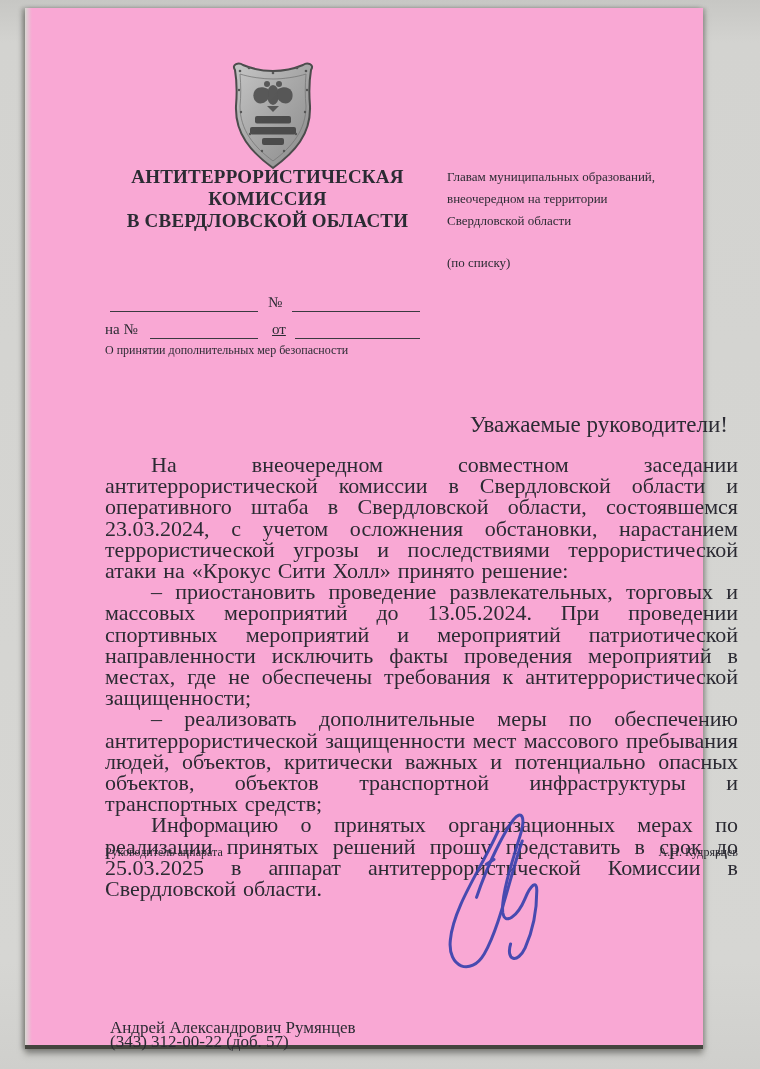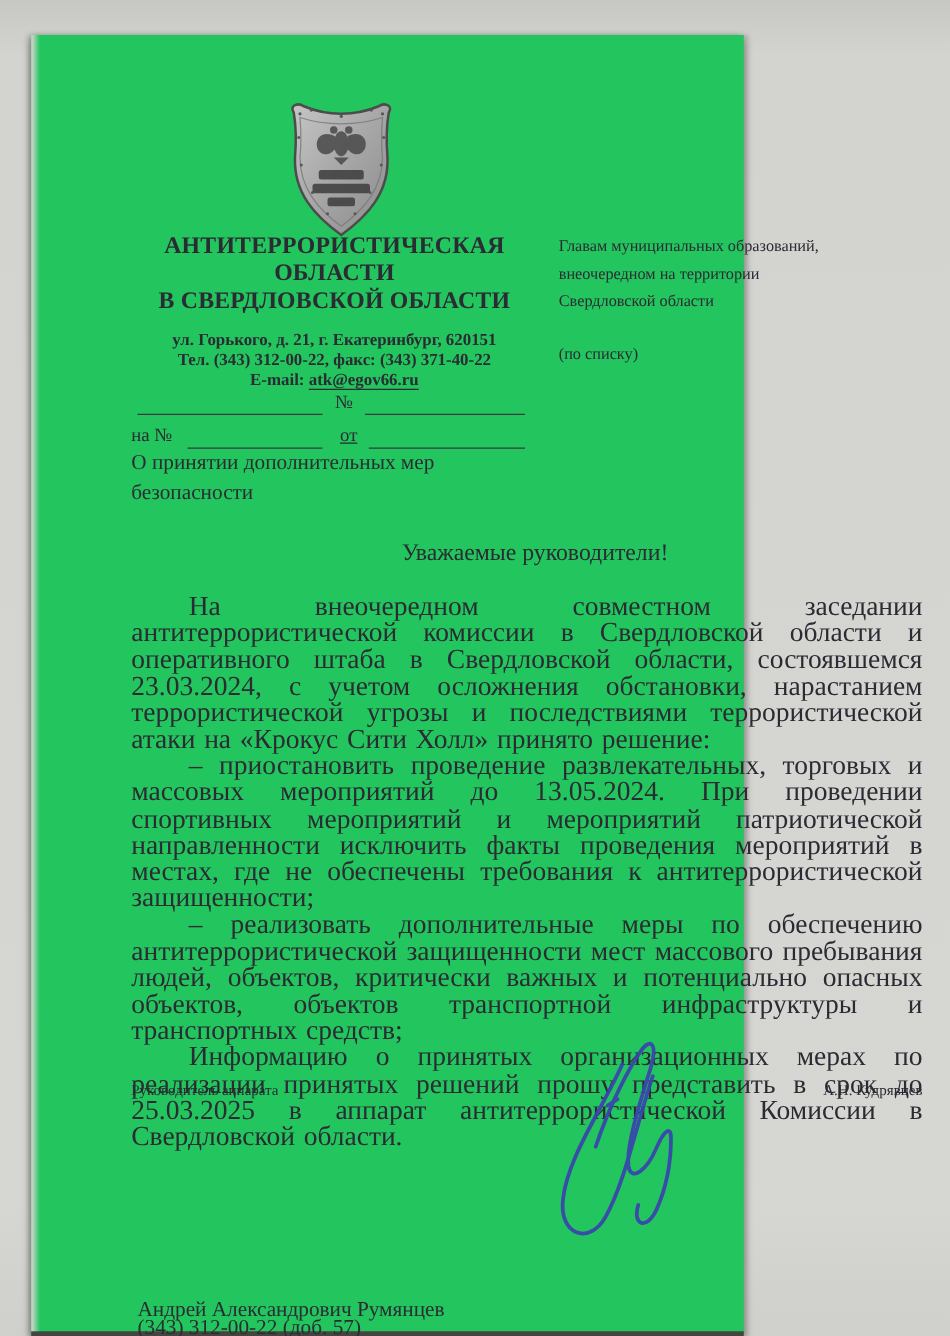--- a/index.html
+++ b/index.html
@@ -3,25 +3,24 @@
 <meta charset="utf-8">
 <style>
   html,body{margin:0;padding:0;}
   body{
     width:760px;height:1069px;position:relative;overflow:hidden;
     background:linear-gradient(180deg,#c7c7c4 0%,#d3d3d0 4%,#d6d6d3 90%,#cfcfcc 100%);
     font-family:"Liberation Serif","DejaVu Serif",serif;
     color:#2b2b33;
   }
   .page{
-    position:absolute;left:25px;top:8px;width:570px;height:1037px;
-    background:#22c55e;
+    position:absolute;left:25px;top:8px;width:678px;height:1037px;
+    background:#f9a8d4;
     border-bottom:4px solid #45453f;
     box-shadow:-3px 0 4px rgba(90,90,85,.45), 3px 0 3px rgba(120,120,115,.35), 0 5px 6px rgba(70,70,65,.5);
-    margin-top:20px;
   }
   .page::before{
     content:"";position:absolute;left:0;top:0;bottom:0;width:7px;
     background:linear-gradient(90deg,#d8d8d2,rgba(255,255,255,0));
   }
   .abs{position:absolute;}
   
   .emblem{left:198px;top:52px;width:100px;height:112px;}
   .org-block{left:55px;top:158px;width:375px;text-align:center;}
   .org-name{font-weight:bold;font-size:19px;line-height:22px;letter-spacing:.2px;}
@@ -36,23 +35,23 @@
   .ref2{left:80px;top:313px;width:560px;text-align:center;}
   .uline{display:inline-block;border-bottom:1.4px solid #3a3a40;height:15px;vertical-align:baseline;}
   .ref1 .u1{position:absolute;left:5px;width:148px;top:0;}
   .ref1 .nolabel{position:absolute;left:163px;top:-2px;}
   .ref1 .u2{position:absolute;left:187px;width:128px;top:0;}
   .ref2 .lbl1{position:absolute;left:0;top:0;}
   .ref2 .u1{position:absolute;left:45px;width:108px;top:2px;}
   .ref2 .lbl2{position:absolute;left:167px;top:0;text-decoration:underline;}
   .ref2 .u2{position:absolute;left:190px;width:125px;top:2px;}
   
-  .subject{left:80px;top:330px;width:250px;font-size:17px;line-height:24px;}
+  .subject{left:80px;top:330px;width:250px;font-size:12px;line-height:24px;}
   
-  .salutation{left:87px;top:404px;width:632px;text-align:center;font-size:19px;}
+  .salutation{left:71px;top:404px;width:632px;text-align:right;font-size:23px;}
   
   .bodytext{left:80px;top:446px;width:633px;font-size:22px;line-height:21.2px;word-spacing:1.5px;}
   .bodytext p{margin:0;text-align:justify;text-indent:46px;}
   
   .sigrow{left:80px;top:837px;width:633px;font-size:12px;}
   .sigrow .name{position:absolute;right:0;top:0;}
   .signature{left:403px;top:793px;width:136px;height:182px;}
   
   .footer{left:85px;top:1013px;font-size:17px;line-height:14px;}
 </style>
@@ -100,27 +99,22 @@
       <circle cx="27" cy="74" r="1.2"></circle>
         <circle cx="73" cy="74" r="1.2"></circle>
       <circle cx="39" cy="91" r="1.2"></circle>
         <circle cx="61" cy="91" r="1.2"></circle>
     </g>
   </svg>
 
   <div class="abs org-block">
     <div class="org-name">
       <div>АНТИТЕРРОРИСТИЧЕСКАЯ</div>
-      <div>ОБЛАСТИ</div>
+      <div>КОМИССИЯ</div>
       <div>В СВЕРДЛОВСКОЙ ОБЛАСТИ</div>
-    </div>
-    <div class="contacts">
-      <div>ул. Горького, д. 21, г. Екатеринбург, 620151</div>
-      <div>Тел. (343) 312-00-22, факс: (343) 371-40-22</div>
-      <div><span>E-mail: </span><span class="email">atk@egov66.ru</span></div>
     </div>
   </div>
 
   <div class="abs recipient">
     <div>Главам муниципальных образований,</div>
     <div>внеочередном на территории</div>
     <div>Свердловской области</div>
     <div class="note">(по списку)</div>
   </div>
 

